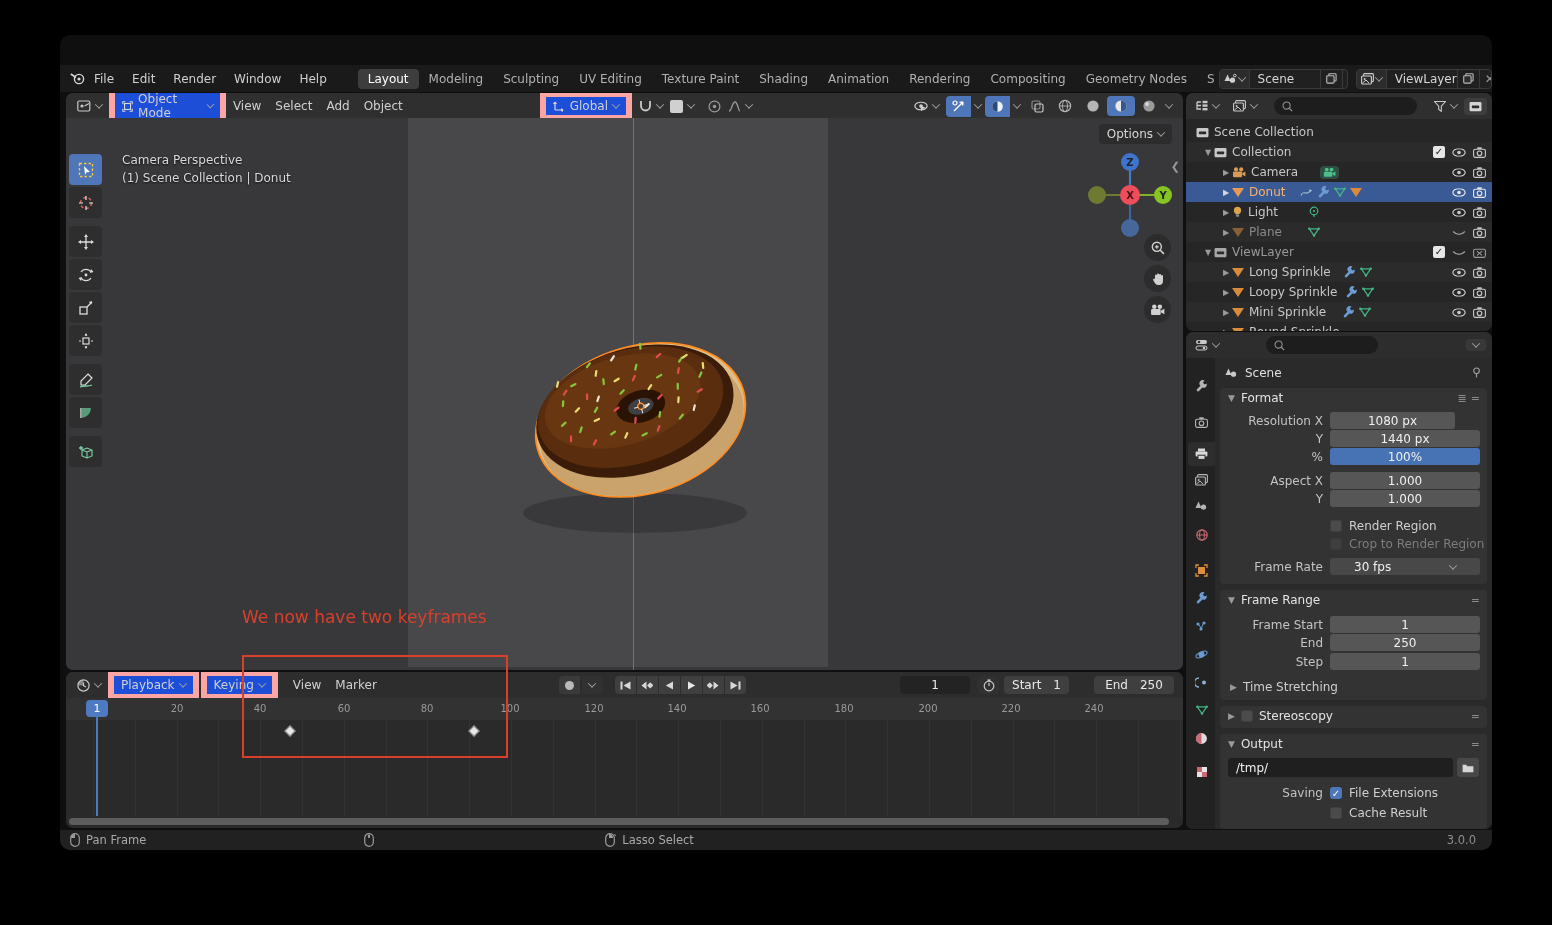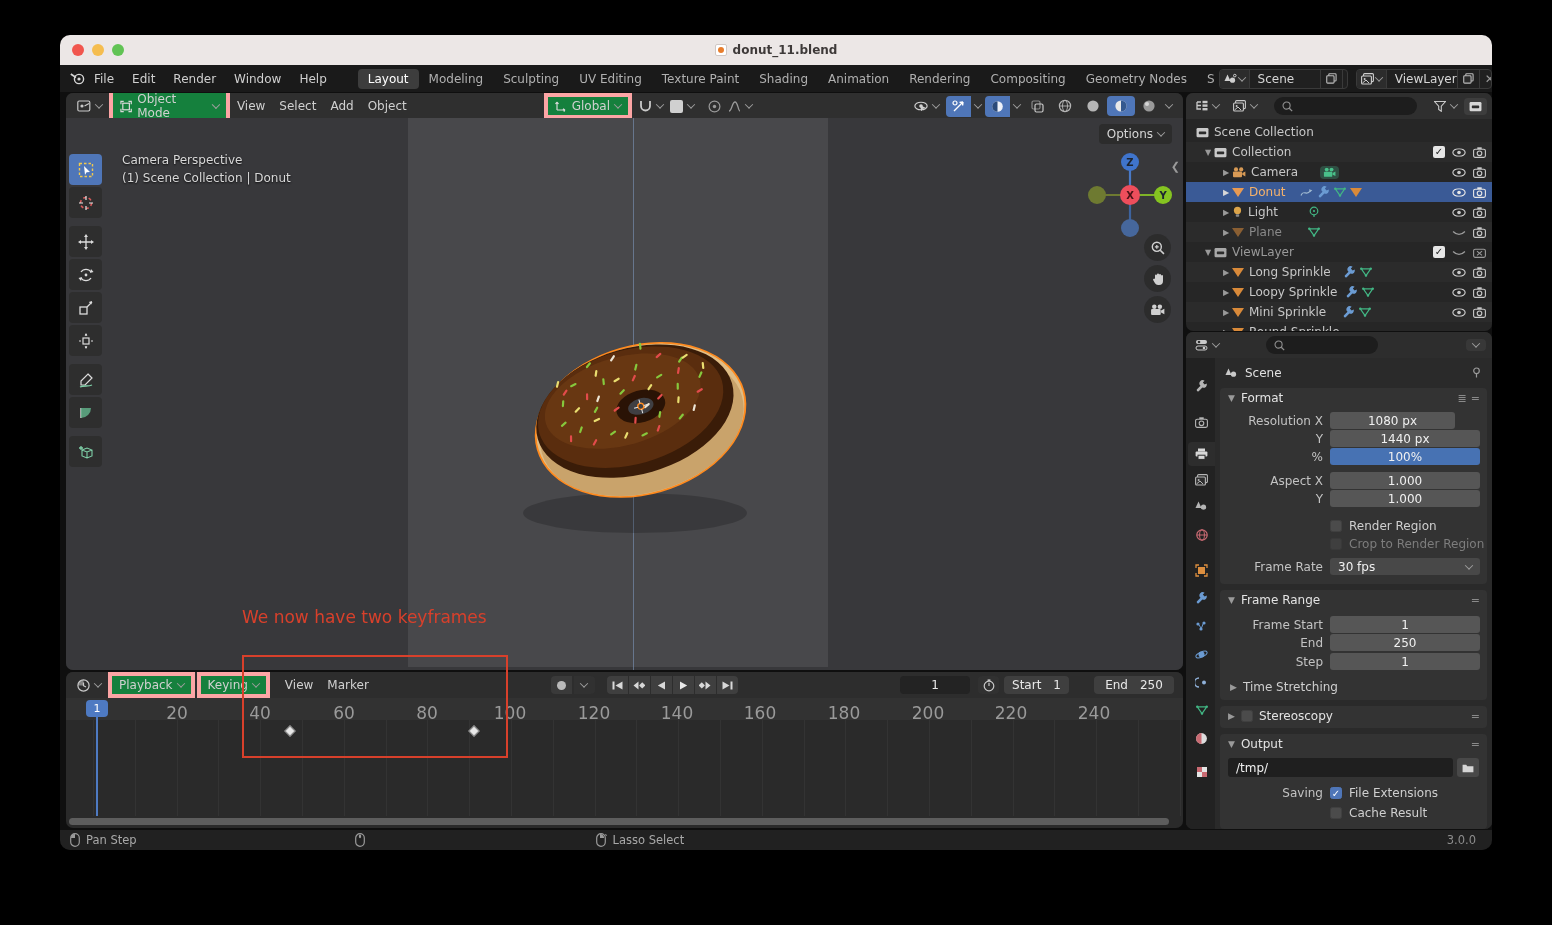--- a/index.html
+++ b/index.html
@@ -28,21 +28,21 @@
   .idsel .icbtn{display:flex;align-items:center;gap:2px;background:#2c2c2c;height:100%;padding:0 4px;border-right:1px solid #3a3a3a;}
   .idsel .val{padding:0 8px;min-width:70px;}
   .idsel .mini{padding:0 5px;color:#9a9a9a;border-left:1px solid #3a3a3a;height:100%;display:flex;align-items:center;}
   .chev{width:6px;height:6px;border-right:1.4px solid #9d9d9d;border-bottom:1.4px solid #9d9d9d;
     transform:rotate(45deg) translate(-1px,-1px);display:inline-block;}
   
   .editor{position:absolute;border-radius:7px;overflow:hidden;background:#2b2b2b;}
   .ehdr{position:absolute;left:0;top:0;right:0;height:26px;background:#2f2f2f;display:flex;
     align-items:center;font-size:12px;color:#d0d0d0;}
   .hbtn{display:flex;align-items:center;gap:5px;padding:3px 7px;border-radius:4px;white-space:nowrap;}
-  .boxbtn{background:#15803d;border:4px solid #fca5a5;border-radius:0;display:flex;align-items:center;gap:5px;padding:2px 7px;}
+  .boxbtn{background:#1d4ed8;border:6px solid #fca5a5;border-radius:0;display:flex;align-items:center;gap:5px;padding:2px 7px;}
   
   #vpbody{position:absolute;left:0;top:25px;right:0;bottom:0;background:#38383b;}
   .camregion{position:absolute;left:342px;top:0;width:420px;height:549px;background:#48484b;}
   .toolcol{position:absolute;left:3px;top:36px;display:flex;flex-direction:column;gap:2px;}
   .tool{width:33px;height:31px;background:#2e2e2e;border-radius:4px;display:flex;align-items:center;justify-content:center;}
   .tool.active{background:#4f76b8;}
   .tool.gap{margin-top:6px;}
   .vplabel{font-size:12px;color:#d8d8d8;text-shadow:0 1px 2px rgba(0,0,0,.8);}
   .navball{position:absolute;border-radius:50%;display:flex;align-items:center;justify-content:center;
     font-size:10px;font-weight:bold;color:#1c2430;}
@@ -70,21 +70,21 @@
   .phdr .eq{margin-left:auto;color:#8a8a8a;letter-spacing:-1px;font-size:11px;}
   .prow{position:absolute;height:17px;display:flex;align-items:center;}
   .plabel{position:absolute;text-align:right;color:#c3c3c3;}
   .pfield{position:absolute;height:17px;background:#565656;border-radius:3px;color:#f0f0f0;
     display:flex;align-items:center;justify-content:center;font-size:12px;}
   .pfield.slider{background:#4772b3;}
   .cbx{width:12px;height:12px;border-radius:2.5px;background:#4b4b4b;border:1px solid #404040;flex:none;}
   .cbx.on{background:#4f76b8;border-color:#4f76b8;color:#fff;font-size:10px;line-height:11px;text-align:center;font-weight:bold;}
   .exp8{color:#9a9a9a;font-size:9px;}
   
-  .tick{position:absolute;transform:translateX(-50%);font-size:17px;color:#9a9a9a;}
+  .tick{position:absolute;transform:translateX(-50%);font-size:10px;color:#9a9a9a;}
   .kf{position:absolute;width:8px;height:8px;background:#e8e8e8;transform:rotate(45deg);border:1px solid #888;}
   .transport{display:flex;gap:1px;}
   .tbtn{width:21px;height:18px;background:#3f3f3f;display:flex;align-items:center;justify-content:center;}
   .tbtn:first-child{border-radius:4px 0 0 4px;}
   .tbtn:last-child{border-radius:0 4px 4px 0;}
   .tfield{background:#3f3f3f;border-radius:4px;height:18px;display:flex;align-items:center;
     justify-content:center;font-size:12px;color:#e8e8e8;gap:12px;}
   
   .statusbar{position:absolute;left:0;right:0;bottom:0;height:20px;background:#212121;display:flex;
     align-items:center;font-size:11.5px;color:#a8a8a8;}
@@ -185,31 +185,20 @@
       <ellipse cx="6" cy="6" rx="2.4" ry="5.2" fill="none" stroke="currentColor" stroke-width="1"></ellipse>
       <line x1="0.8" y1="6" x2="11.2" y2="6" stroke="currentColor" stroke-width="1"></line>
     </symbol>
   <symbol id="i-mouse" viewBox="0 0 10 14">
       <rect x="0.7" y="0.7" width="8.6" height="12.6" rx="4.3" fill="none" stroke="currentColor" stroke-width="1.2"></rect>
     </symbol>
 </svg>
 
 <div id="win">
 
-  <div class="titlebar">
-    <div class="tlights">
-      <i style="background:#f1564e"></i>
-      <i style="background:#f5bd4f"></i>
-      <i style="background:#61c354"></i>
-    </div>
-    <div class="wtitle">
-      <span class="blendfile"></span>
-      <span>donut_11.blend</span>
-    </div>
-  </div>
 
   <div class="topbar">
     <span style="margin-left:10px">
       <svg width="15" height="13" viewBox="0 0 15 13">
           <circle cx="9" cy="7" r="4.6" fill="none" stroke="#d6d6d6" stroke-width="1.4"></circle>
           <circle cx="9" cy="7" r="1.6" fill="#d6d6d6"></circle>
           <path d="M6 5.5 L0.8 2" stroke="#d6d6d6" stroke-width="1.6"></path>
         </svg>
     </span>
     <span class="menu">File</span>
@@ -938,21 +927,21 @@
         <div class="pfield" style="left:110px;top:102px;width:150px">1.000</div>
         <div class="prow" style="left:110px;top:129px;gap:7px">
           <span class="cbx"></span>
           <span>Render Region</span>
         </div>
         <div class="prow" style="left:110px;top:147px;gap:7px;color:#7d7d7d">
           <span class="cbx" style="opacity:.5"></span>
           <span>Crop to Render Region</span>
         </div>
         <span class="plabel" style="left:0;top:172px;width:103px">Frame Rate</span>
-        <div class="pfield" style="left:110px;top:170px;width:150px;background:#484848;justify-content:flex-start;padding:0 8px">
+        <div class="pfield" style="left:110px;top:170px;width:150px;background:#484848;justify-content:flex-start;padding:0 24px">
           <span>30 fps</span>
             <span class="chev" style="margin-left:auto"></span>
         </div>
       </div>
 
       <div class="panel" style="top:232px;height:110px">
         <div class="phdr">
           <span class="exp8">▼</span>
             <span>Frame Range</span>
           <span class="eq">=</span>
@@ -1111,21 +1100,21 @@
 
     <div class="abs" style="left:3px;right:14px;bottom:3px;height:7px;background:#5d5d5d;border-radius:4px"></div>
   </div>
 
   <div class="statusbar">
     <span style="margin-left:10px;display:flex;align-items:center;gap:6px">
       <svg width="10" height="14" viewBox="0 0 10 14">
           <use href="#i-mouse" style="color:#9a9a9a"></use>
           <path d="M5 0.9 A4.3 4.3 0 0 0 0.9 5 L5 5 Z" fill="#9a9a9a"></path>
         </svg>
-      <span>Pan Step</span>
+      <span>Pan Frame</span>
     </span>
     <span style="margin-left:218px">
       <svg width="10" height="14" viewBox="0 0 10 14">
           <use href="#i-mouse" style="color:#9a9a9a"></use>
           <rect x="3.9" y="1.6" width="2.2" height="3.6" rx="1.1" fill="#9a9a9a"></rect>
         </svg>
     </span>
     <span style="margin-left:230px;display:flex;align-items:center;gap:6px">
       <svg width="12" height="14" viewBox="0 0 12 14">
           <use href="#i-mouse" style="color:#9a9a9a"></use>

